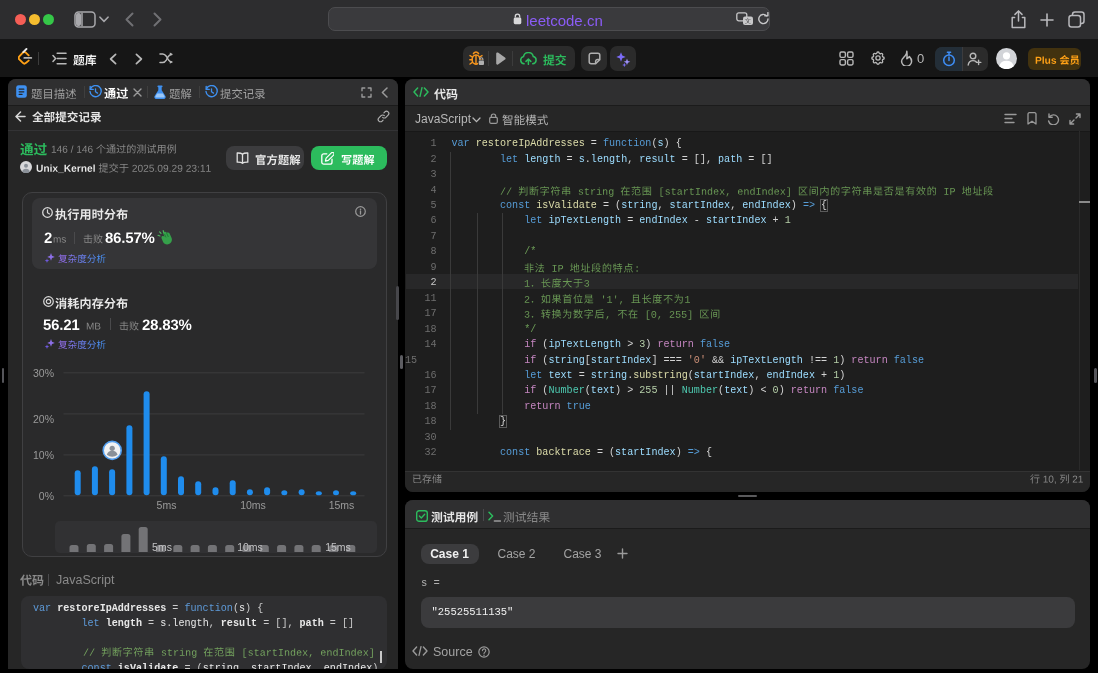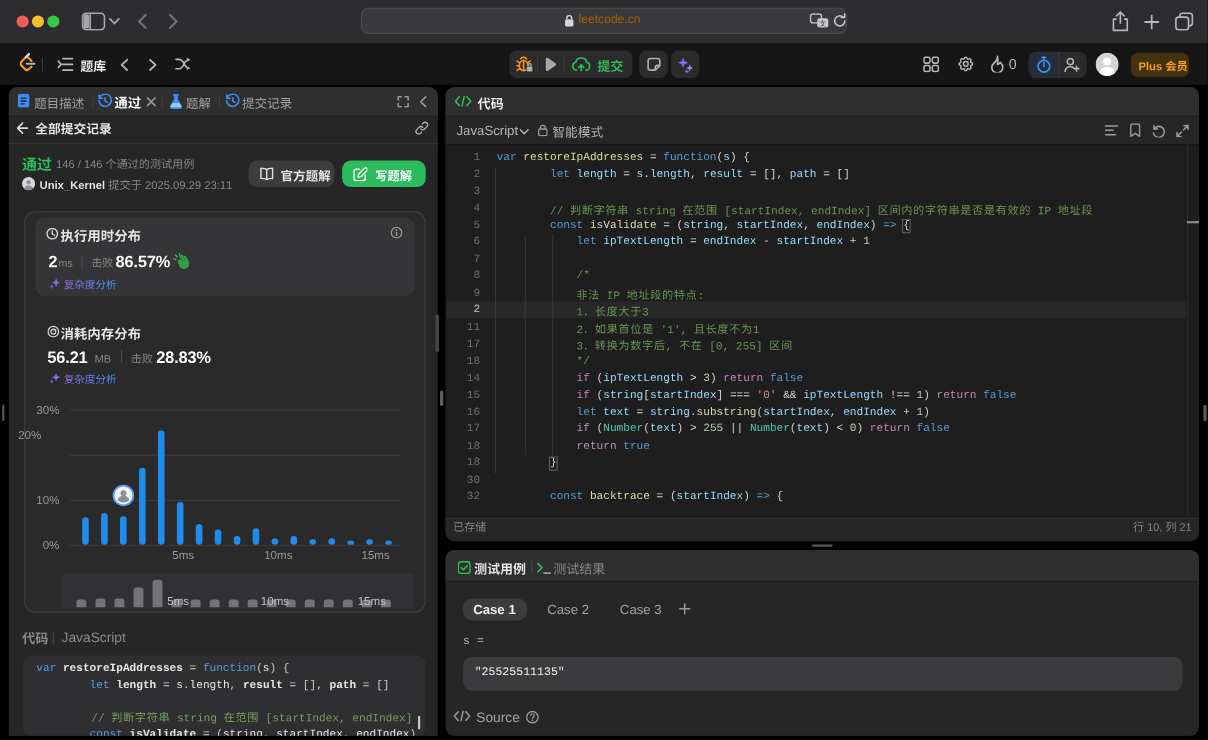--- a/index.html
+++ b/index.html
@@ -24,21 +24,21 @@
     <path d="M7.5 1.5L1.5 7.5L7.5 13.5" stroke="#707074" stroke-width="2" fill="none" stroke-linecap="round" stroke-linejoin="round"></path>
   </svg>
 <svg class="icon" style="left:152.5px;top:12px" width="9" height="15" viewBox="0 0 9 15">
     <path d="M1.5 1.5L7.5 7.5L1.5 13.5" stroke="#707074" stroke-width="2" fill="none" stroke-linecap="round" stroke-linejoin="round"></path>
   </svg>
 <div class="abs" style="left:328px;top:7px;width:442px;height:24px;background:#3a3a3d;border:1px solid #4c4c4f;border-radius:7px;box-sizing:border-box"></div>
 <svg class="icon" style="left:513px;top:13px" width="9" height="12" viewBox="0 0 9 12">
     <rect x="0.7" y="4.6" width="7.6" height="6.6" rx="1.4" fill="#d8d8da"></rect>
     <path d="M2.3 4.6V3.4a2.2 2.2 0 014.4 0v1.2" stroke="#d8d8da" stroke-width="1.3" fill="none"></path>
   </svg>
-<div class="abs" style="left:526px;top:12px;font-size:11px;color:#a16207">leetcode.cn</div>
+<div class="abs" style="left:526px;top:12px;font-size:15px;color:#8b5cf6">leetcode.cn</div>
 <svg class="icon" style="left:736px;top:12px" width="18" height="14" viewBox="0 0 18 14">
 <rect x="0.8" y="0.8" width="10" height="8" rx="2" fill="none" stroke="#c8c8ca" stroke-width="1.3"></rect>
 <rect x="7" y="4.6" width="10" height="8.4" rx="2" fill="#c8c8ca"></rect>
     <text x="12" y="11.4" font-size="6.4" fill="#3a3a3d" text-anchor="middle" font-family="Liberation Sans">文</text>
   </svg>
 <svg class="icon" style="left:757px;top:12px" width="13" height="14" viewBox="0 0 13 14">
     <path d="M11 7a4.6 4.6 0 11-1.4-3.3" stroke="#c8c8ca" stroke-width="1.4" fill="none" stroke-linecap="round"></path>
     <path d="M10.9 0.6v3.2H7.8" fill="none" stroke="#c8c8ca" stroke-width="1.4" stroke-linecap="round" stroke-linejoin="round"></path>
   </svg>
 <svg class="icon" style="left:1011px;top:10px" width="15" height="19" viewBox="0 0 15 19">
@@ -469,21 +469,21 @@
     <rect x="259.3" y="130.3" width="6" height="5" rx="3" fill="#1f8ced"></rect>
     <rect x="276.6" y="129.3" width="6" height="6" rx="3" fill="#1f8ced"></rect>
     <rect x="293.8" y="131.3" width="6" height="4" rx="3" fill="#1f8ced"></rect>
     <rect x="311.0" y="130.3" width="6" height="5" rx="3" fill="#1f8ced"></rect>
     <rect x="328.2" y="131.3" width="6" height="4" rx="3" fill="#1f8ced"></rect>
     <circle cx="90.2" cy="90.4" r="9" fill="#f2f2f2" stroke="#54a0f0" stroke-width="1.6"></circle>
     <circle cx="90.2" cy="88.3" r="2.6" fill="#8a9098"></circle>
     <path d="M84.8 94.8a5.6 5.6 0 0110.8 0 9 9 0 01-10.8 0z" fill="#8a9098"></path>
   </svg>
 <div class="abs" style="left:0;top:366.5px;width:54px;text-align:right;font-size:10.5px;color:#9a9a9a">30%</div>
-<div class="abs" style="left:0;top:390px;width:54px;text-align:center;font-size:10.5px;color:#9a9a9a">20%</div>
+<div class="abs" style="left:0;top:413px;width:54px;text-align:right;font-size:10.5px;color:#9a9a9a">20%</div>
 <div class="abs" style="left:0;top:448.6px;width:54px;text-align:right;font-size:10.5px;color:#9a9a9a">10%</div>
 <div class="abs" style="left:0;top:489.5px;width:54px;text-align:right;font-size:10.5px;color:#9a9a9a">0%</div>
 <div class="abs" style="left:146.5px;top:498.5px;width:40px;text-align:center;font-size:10.5px;color:#9a9a9a">5ms</div>
 <div class="abs" style="left:233px;top:498.5px;width:40px;text-align:center;font-size:10.5px;color:#9a9a9a">10ms</div>
 <div class="abs" style="left:321.5px;top:498.5px;width:40px;text-align:center;font-size:10.5px;color:#9a9a9a">15ms</div>
 <svg class="icon" style="left:55px;top:520.5px" width="322" height="32" viewBox="0 0 322 32">
     <rect x="0" y="0" width="322" height="32" rx="5" fill="#313133"></rect>
     <path d="M14.5 31v-4.5a2.5 2.5 0 012.5-2.5h4a2.5 2.5 0 012.5 2.5V31z" fill="#737376"></path>
     <path d="M31.8 31v-5.5a2.5 2.5 0 012.5-2.5h4a2.5 2.5 0 012.5 2.5V31z" fill="#737376"></path>
     <path d="M49.1 31v-5.5a2.5 2.5 0 012.5-2.5h4a2.5 2.5 0 012.5 2.5V31z" fill="#737376"></path>
@@ -613,21 +613,21 @@
 <div class="mono abs" style="left:405px;top:198.0px;width:31.5px;text-align:right;font-size:10.1px;line-height:15.45px;color:#6e6e6e">5</div>
 <div class="mono abs" style="left:405px;top:213.4px;width:31.5px;text-align:right;font-size:10.1px;line-height:15.45px;color:#6e6e6e">6</div>
 <div class="mono abs" style="left:405px;top:228.9px;width:31.5px;text-align:right;font-size:10.1px;line-height:15.45px;color:#6e6e6e">7</div>
 <div class="mono abs" style="left:405px;top:244.3px;width:31.5px;text-align:right;font-size:10.1px;line-height:15.45px;color:#6e6e6e">8</div>
 <div class="mono abs" style="left:405px;top:259.8px;width:31.5px;text-align:right;font-size:10.1px;line-height:15.45px;color:#6e6e6e">9</div>
 <div class="mono abs" style="left:405px;top:275.2px;width:31.5px;text-align:right;font-size:10.1px;line-height:15.45px;color:#c8c8c8">2</div>
 <div class="mono abs" style="left:405px;top:290.7px;width:31.5px;text-align:right;font-size:10.1px;line-height:15.45px;color:#6e6e6e">11</div>
 <div class="mono abs" style="left:405px;top:306.1px;width:31.5px;text-align:right;font-size:10.1px;line-height:15.45px;color:#6e6e6e">17</div>
 <div class="mono abs" style="left:405px;top:321.6px;width:31.5px;text-align:right;font-size:10.1px;line-height:15.45px;color:#6e6e6e">18</div>
 <div class="mono abs" style="left:405px;top:337.0px;width:31.5px;text-align:right;font-size:10.1px;line-height:15.45px;color:#6e6e6e">14</div>
-<div class="mono abs" style="left:405px;top:352.5px;width:31.5px;text-align:right;font-size:10.1px;line-height:15.45px;color:#6e6e6e">15</div>
+<div class="mono abs" style="left:405px;top:352.5px;width:31.5px;text-align:left;font-size:10.1px;line-height:15.45px;color:#6e6e6e">15</div>
 <div class="mono abs" style="left:405px;top:367.9px;width:31.5px;text-align:right;font-size:10.1px;line-height:15.45px;color:#6e6e6e">16</div>
 <div class="mono abs" style="left:405px;top:383.4px;width:31.5px;text-align:right;font-size:10.1px;line-height:15.45px;color:#6e6e6e">17</div>
 <div class="mono abs" style="left:405px;top:398.8px;width:31.5px;text-align:right;font-size:10.1px;line-height:15.45px;color:#6e6e6e">18</div>
 <div class="mono abs" style="left:405px;top:414.3px;width:31.5px;text-align:right;font-size:10.1px;line-height:15.45px;color:#6e6e6e">18</div>
 <div class="mono abs" style="left:405px;top:429.8px;width:31.5px;text-align:right;font-size:10.1px;line-height:15.45px;color:#6e6e6e">30</div>
 <div class="mono abs" style="left:405px;top:445.2px;width:31.5px;text-align:right;font-size:10.1px;line-height:15.45px;color:#6e6e6e">32</div>
 <div class="mono abs" style="left:451.5px;top:136.2px;font-size:10.1px;line-height:15.45px;white-space:pre"><span style="color:#569cd6">var </span><span style="color:#dcdcaa">restoreIpAddresses</span><span style="color:#d4d4d4"> = </span><span style="color:#569cd6">function</span><span style="color:#d4d4d4">(</span><span style="color:#9cdcfe">s</span><span style="color:#d4d4d4">) {</span></div>
 <div class="mono abs" style="left:451.5px;top:151.64999999999998px;font-size:10.1px;line-height:15.45px;white-space:pre"><span style="color:#d4d4d4">        </span><span style="color:#569cd6">let </span><span style="color:#9cdcfe">length</span><span style="color:#d4d4d4"> = </span><span style="color:#9cdcfe">s</span><span style="color:#d4d4d4">.</span><span style="color:#9cdcfe">length</span><span style="color:#d4d4d4">, </span><span style="color:#9cdcfe">result</span><span style="color:#d4d4d4"> = [], </span><span style="color:#9cdcfe">path</span><span style="color:#d4d4d4"> = []</span></div>
 <div style="position:absolute;left:499.9px;top:183.54999999999998px;line-height:0">
     <svg width="494" height="14" viewBox="0 0 494 14">

